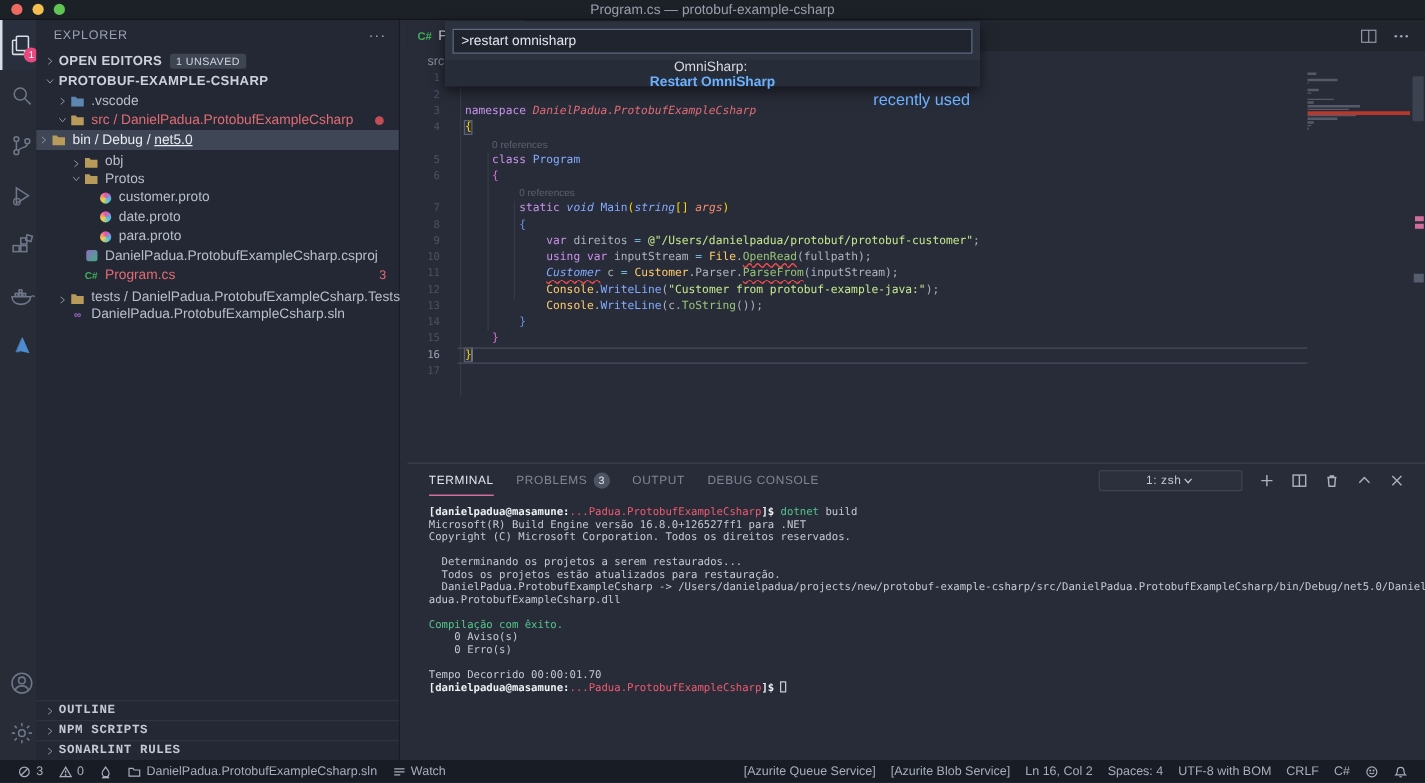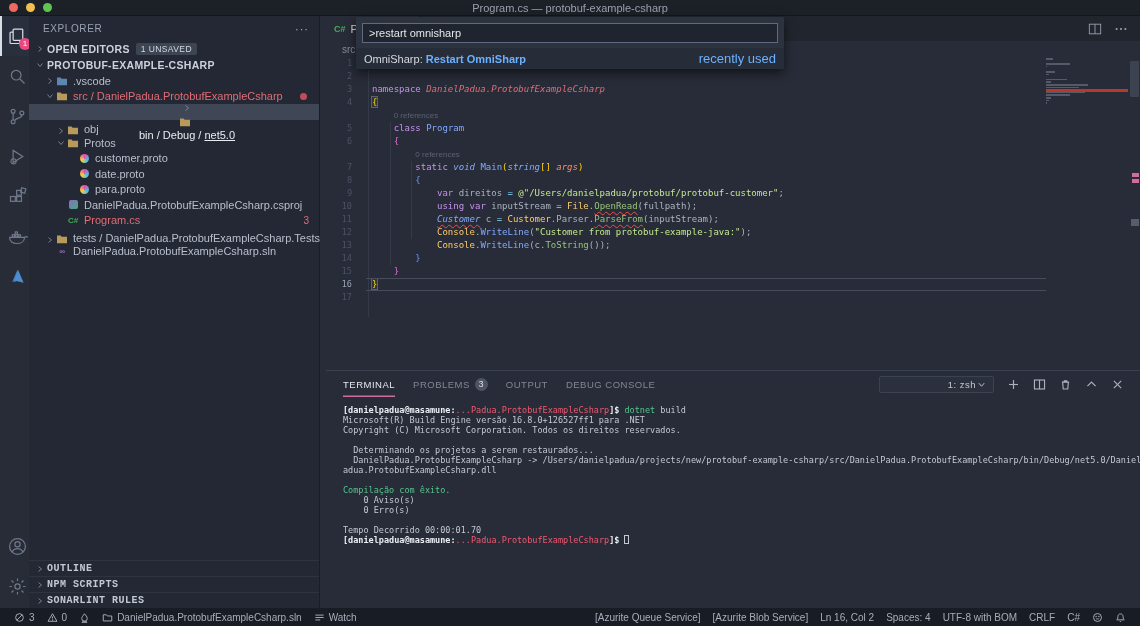--- a/index.html
+++ b/index.html
@@ -106,21 +106,21 @@
   
   .panel { position:absolute; left:0; top:354px; width:814px; height:238px; background:#282c38;
     border-top:1px solid #3a404d; }
   .panel-tabs { height:26px; display:flex; align-items:center; padding-left:17px; gap:18px;
     font-size:9.5px; letter-spacing:.5px; color:#7f8796; }
   .ptab { display:flex; align-items:center; gap:5px; height:26px; cursor:pointer; }
   .ptab.active { color:#e4e7ed; box-shadow:inset 0 -1.5px 0 #d16d9e; }
   .ptab-badge { background:#4d5565; color:#e2e5ea; border-radius:8px; min-width:13px; height:13px;
     font-size:8.5px; line-height:13px; text-align:center; }
   .panel-actions { margin-left:auto; display:flex; align-items:center; gap:13px; padding-right:16px; color:#aab1bf; }
-  .shell-select { display:flex; align-items:center; justify-content:flex-end; width:115px; height:17px;
+  .shell-select { display:flex; align-items:center; justify-content:center; width:115px; height:17px;
     background:#2b303c; border:1px solid #3c4350; border-radius:2px; font-size:9.5px; color:#c3c8d2;
     padding:0 6px; cursor:pointer; }
   .panel-actions svg { width:13px; height:13px; cursor:pointer; }
   .term { padding:8px 0 0 17px; font-family:"DejaVu Sans Mono", monospace; font-size:8.5px; color:#c3c8d2; }
   .tline { height:10px; line-height:10px; white-space:pre; }
   .tb { color:#eceff4; font-weight:bold; } .tred { color:#ef596f; } .tgreen { color:#54c48c; }
   .tcursor { display:inline-block; width:5px; height:9px; border:1px solid #c3c8d2; vertical-align:-1px; }
 
   
   .statusbar { position:absolute; left:0; top:608px; width:1140px; height:18px; background:#181c25;
@@ -129,21 +129,21 @@
   .st-item svg { width:11px; height:11px; }
   .st-right { margin-left:auto; display:flex; align-items:flex-start; }
 
   
   .palette { position:absolute; left:356px; top:17px; width:428px; background:#2c323e;
     box-shadow:0 4px 10px rgba(0,0,0,.55); z-index:50; }
   .palette-input-wrap { padding:6px 6px 5px 6px; }
   .palette-input { width:100%; height:20px; background:#20242e; border:1px solid #5e6a81; color:#e3e6ec;
     font-size:11px; font-family:"Liberation Sans", sans-serif; padding:0 6px; outline:none; }
   .palette-item { height:21px; display:flex; align-items:center; background:#262c38;
-    font-size:11px; color:#d7dae0; padding:0 8px; cursor:pointer; }
+    font-size:11px; color:#d7dae0; padding:0 8px; cursor:pointer;flex-direction:column; }
   .palette-item .hl { color:#6cb1ff; font-weight:bold; white-space:pre; }
   .palette-item .meta { margin-left:auto; color:#6cb1ff; font-size:13px; }
 </style>
 </head>
 <body>
 
 <div class="titlebar">
   <div class="lights">
     <div class="light" id="light-r" style="background: rgb(236, 106, 94);"></div>
     <div class="light" id="light-y" style="background: rgb(245, 191, 79);"></div>
@@ -267,21 +267,21 @@
           </svg>
         </span>
         <span class="ficon folder-ic">
           <svg viewBox="0 0 16 14" width="12" height="10">
             <path d="M1 2 h5 l1.5 2 H15 v9 H1 z" fill="#b89a5a"></path>
           </svg>
         </span>
         <span class="tlabel">src / DanielPadua.ProtobufExampleCsharp</span>
         <span class="dotmark"></span>
       </div>
-      <div class="titem selected" style="padding-left: 26px; flex-direction: column;">
+      <div class="titem selected" style="">
         <span class="chev">
           <svg width="8" height="8" viewBox="0 0 16 16">
             <polyline points="5,3 11,8 5,13" fill="none" stroke="currentColor" stroke-width="1.6"></polyline>
           </svg>
         </span>
         <span class="ficon folder-ic">
           <svg viewBox="0 0 16 14" width="12" height="10">
             <path d="M1 2 h5 l1.5 2 H15 v9 H1 z" fill="#b89a5a"></path>
           </svg>
         </span>
@@ -557,20 +557,21 @@
             </svg>
           </span>
         </div>
       </div>
     <div class="term" id="term">
         <div class="tline"><span class="tb">[danielpadua@masamune:</span><span class="tred">...Padua.ProtobufExampleCsharp</span><span class="tb">]$ </span><span class="tgreen">dotnet</span><span class=""> build</span></div>
         <div class="tline"><span class="">Microsoft(R) Build Engine versão 16.8.0+126527ff1 para .NET</span></div>
         <div class="tline"><span class="">Copyright (C) Microsoft Corporation. Todos os direitos reservados.</span></div>
         <div class="tline">&nbsp;</div>
         <div class="tline"><span class="">  Determinando os projetos a serem restaurados...</span></div>
+        <div class="tline"><span class="">  Todos os projetos estão atualizados para restauração.</span></div>
         <div class="tline"><span class="">  DanielPadua.ProtobufExampleCsharp -&gt; /Users/danielpadua/projects/new/protobuf-example-csharp/src/DanielPadua.ProtobufExampleCsharp/bin/Debug/net5.0/DanielP</span></div>
         <div class="tline"><span class="">adua.ProtobufExampleCsharp.dll</span></div>
         <div class="tline">&nbsp;</div>
         <div class="tline"><span class="tgreen">Compilação com êxito.</span></div>
         <div class="tline"><span class="">    0 Aviso(s)</span></div>
         <div class="tline"><span class="">    0 Erro(s)</span></div>
         <div class="tline">&nbsp;</div>
         <div class="tline"><span class="">Tempo Decorrido 00:00:01.70</span></div>
         <div class="tline"><span class="tb">[danielpadua@masamune:</span><span class="tred">...Padua.ProtobufExampleCsharp</span><span class="tb">]$ </span><span class="tcursor"></span></div>
       </div>

